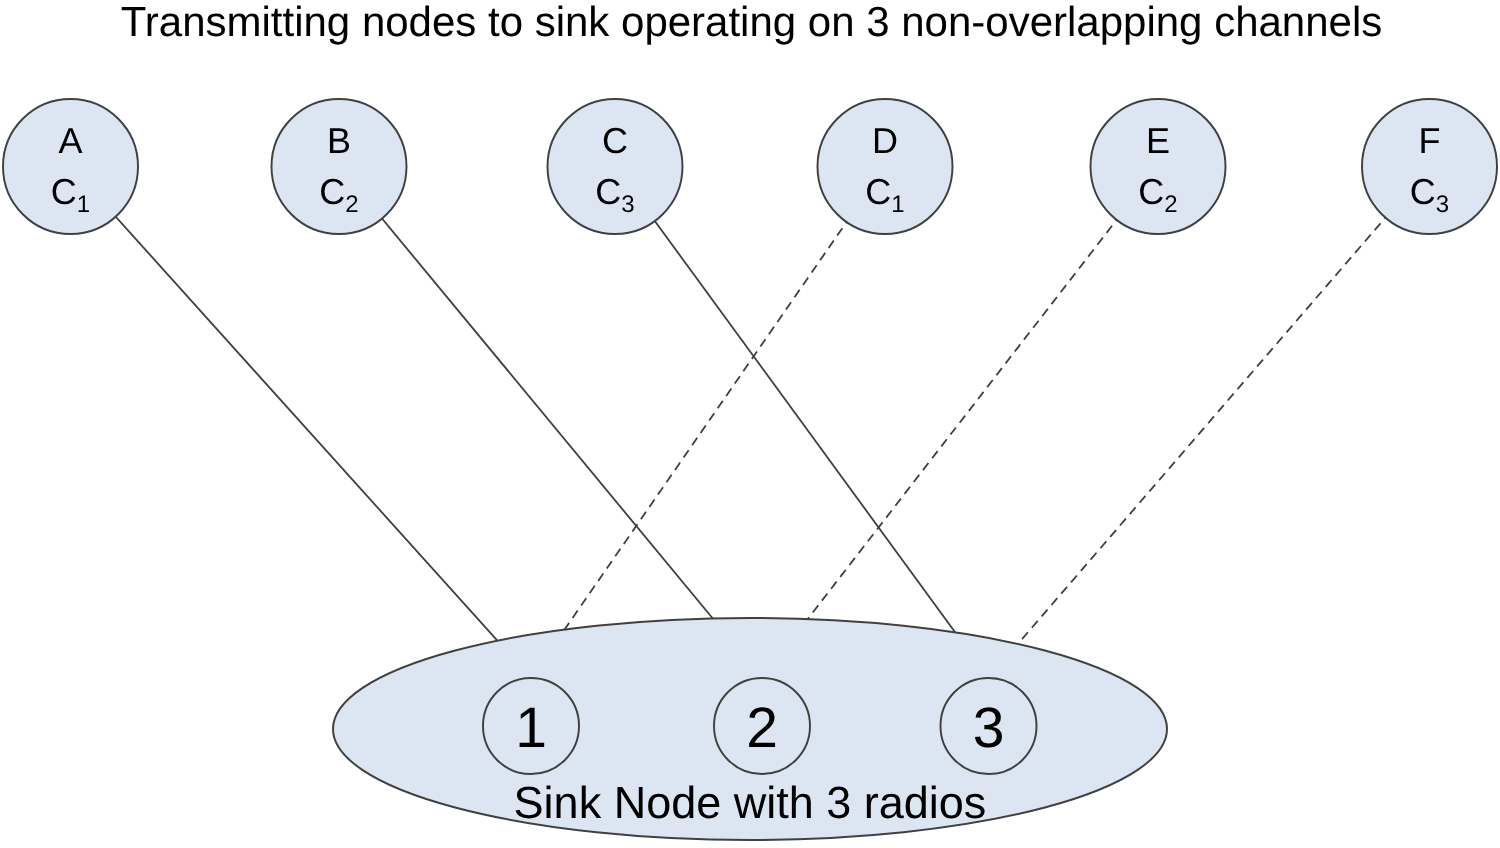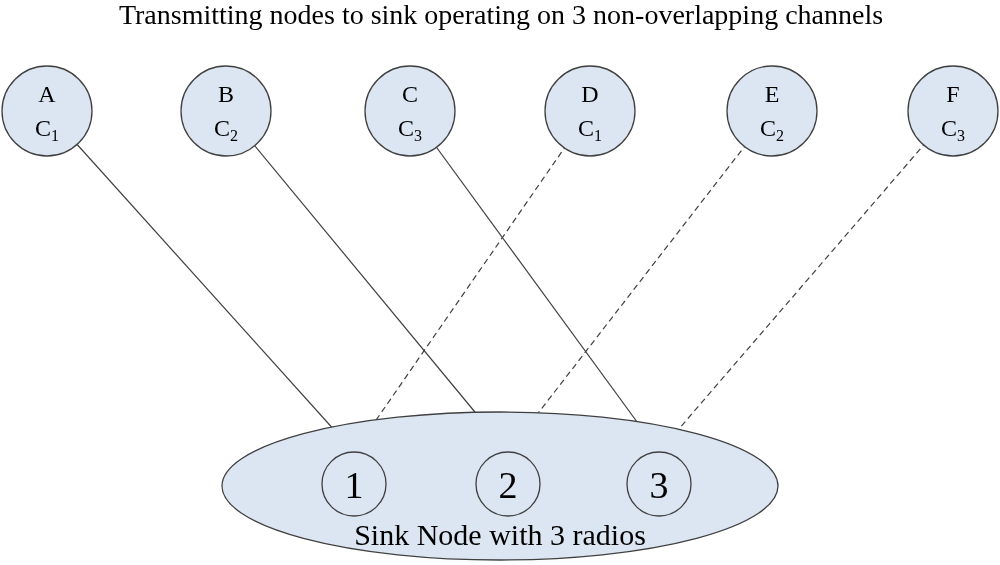--- a/index.html
+++ b/index.html
@@ -7,21 +7,20 @@
     padding: 0;
     background: #ffffff;
     font-family: "Liberation Sans", sans-serif;
   }
   .stage {
     position: relative;
     width: 1000px;
     height: 565px;
     background: var(--bg, #ffffff);
     overflow: hidden;
-    font-family: Liberation Serif, serif;
   }
   svg { display: block; }
   .title-text {
     font-size: 28px;
     fill: var(--text, #000000);
     text-anchor: middle;
   }
   .node-circle {
     fill: var(--node-fill, #dce6f2);
     stroke: var(--node-stroke, #404040);

